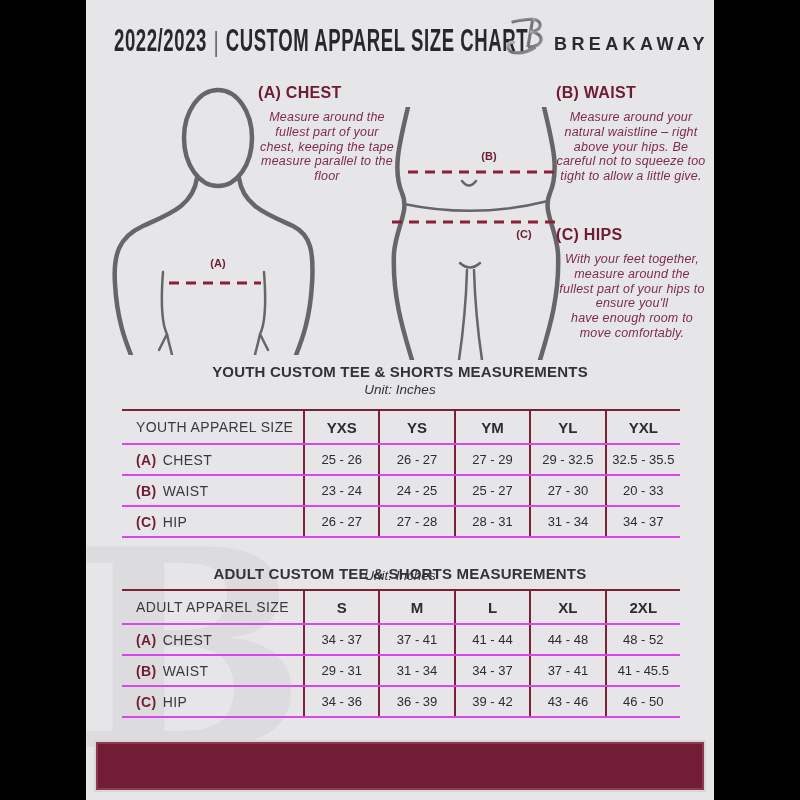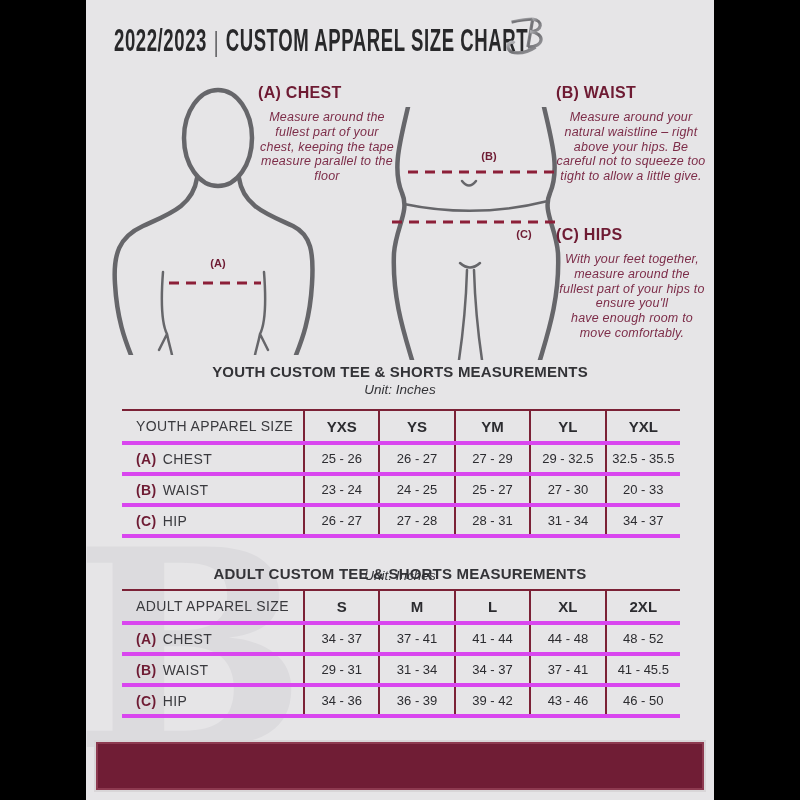--- a/index.html
+++ b/index.html
@@ -29,21 +29,21 @@
   .watermark { position:absolute; left:-12px; top:538px; font-family:"DejaVu Serif", serif;
                font-weight:bold; font-size:275px; line-height:0.82; color:#dcdbde; z-index:0; }
 
   
   .sec-title { position:absolute; left:0; right:0; text-align:center; font-size:15px;
                font-weight:bold; color:#333337; letter-spacing:0.2px; z-index:1; }
   .sec-unit  { position:absolute; left:0; right:0; text-align:center; font-size:13.5px;
                font-style:italic; color:#333337; z-index:1; }
   .stable { position:absolute; left:36px; width:558px; border-top:2px solid #7b2136; z-index:1; }
   .trow { display:grid; grid-template-columns:181px repeat(5,1fr); height:31px;
-          border-bottom:4px solid #d946ef; box-sizing:border-box; }
+          border-bottom:2px solid #d946ef; box-sizing:border-box; }
   .trow.thead { height:34px; }
   .cell { display:flex; align-items:center; justify-content:center; font-size:13px;
           color:#2c2c30; box-sizing:border-box; }
   .trow > .cell + .cell { border-left:2px solid #7b2136; }
   .cell.first { justify-content:flex-start; padding-left:14px; font-size:14px;
                 color:#3a3a3e; letter-spacing:0.4px; }
   .cell.szh { font-weight:bold; font-size:15px; color:#2c2c30; }
   .cell.first b { color:#6e1b33; margin-right:6px; }
 
   
@@ -76,20 +76,21 @@
       </linearGradient>
     </defs>
     <g stroke="url(#metal)" stroke-width="3.4" fill="none">
       <path d="M 11,8 C 20,6 29,5 33,5"></path>
       <path d="M 33,5 L 28,34"></path>
       <path d="M 33,5 C 44,6.5 44,17 30,18"></path>
       <path d="M 30,18 C 46,19 46,34 28,34"></path>
       <path d="M 36,34 C 24,42 9,42 7.5,35 C 6.5,30 11,27.5 14,30"></path>
     </g>
   </svg>
+  <div class="brand-name">BREAKAWAY</div>
 
   <svg class="fig" style="left:25px;top:82px;" width="205" height="273" viewBox="0 0 205 273">
     <ellipse class="outline" cx="107" cy="56" rx="34" ry="48"></ellipse>
     <path class="outline" d="M 86,96 C 82,124 58,132 32,144 C 8,155 2,172 4,202 C 6,237 14,258 20,273"></path>
     <path class="outline" d="M 128,96 C 132,124 156,132 182,144 C 200,153 203,170 201,202 C 199,237 191,258 185,273"></path>
     <path class="thin" d="M 52,190 C 50,216 50,240 56,252 M 56,252 L 48,268 M 56,252 C 58,262 60,268 61,273"></path>
     <path class="thin" d="M 153,190 C 155,216 155,240 149,252 M 149,252 L 157,268 M 149,252 C 147,262 145,268 144,273"></path>
     <path class="dash" d="M 58,201 L 150,201"></path>
   </svg>
   <span class="marker" style="left:112px;top:257px;">(A)</span>

